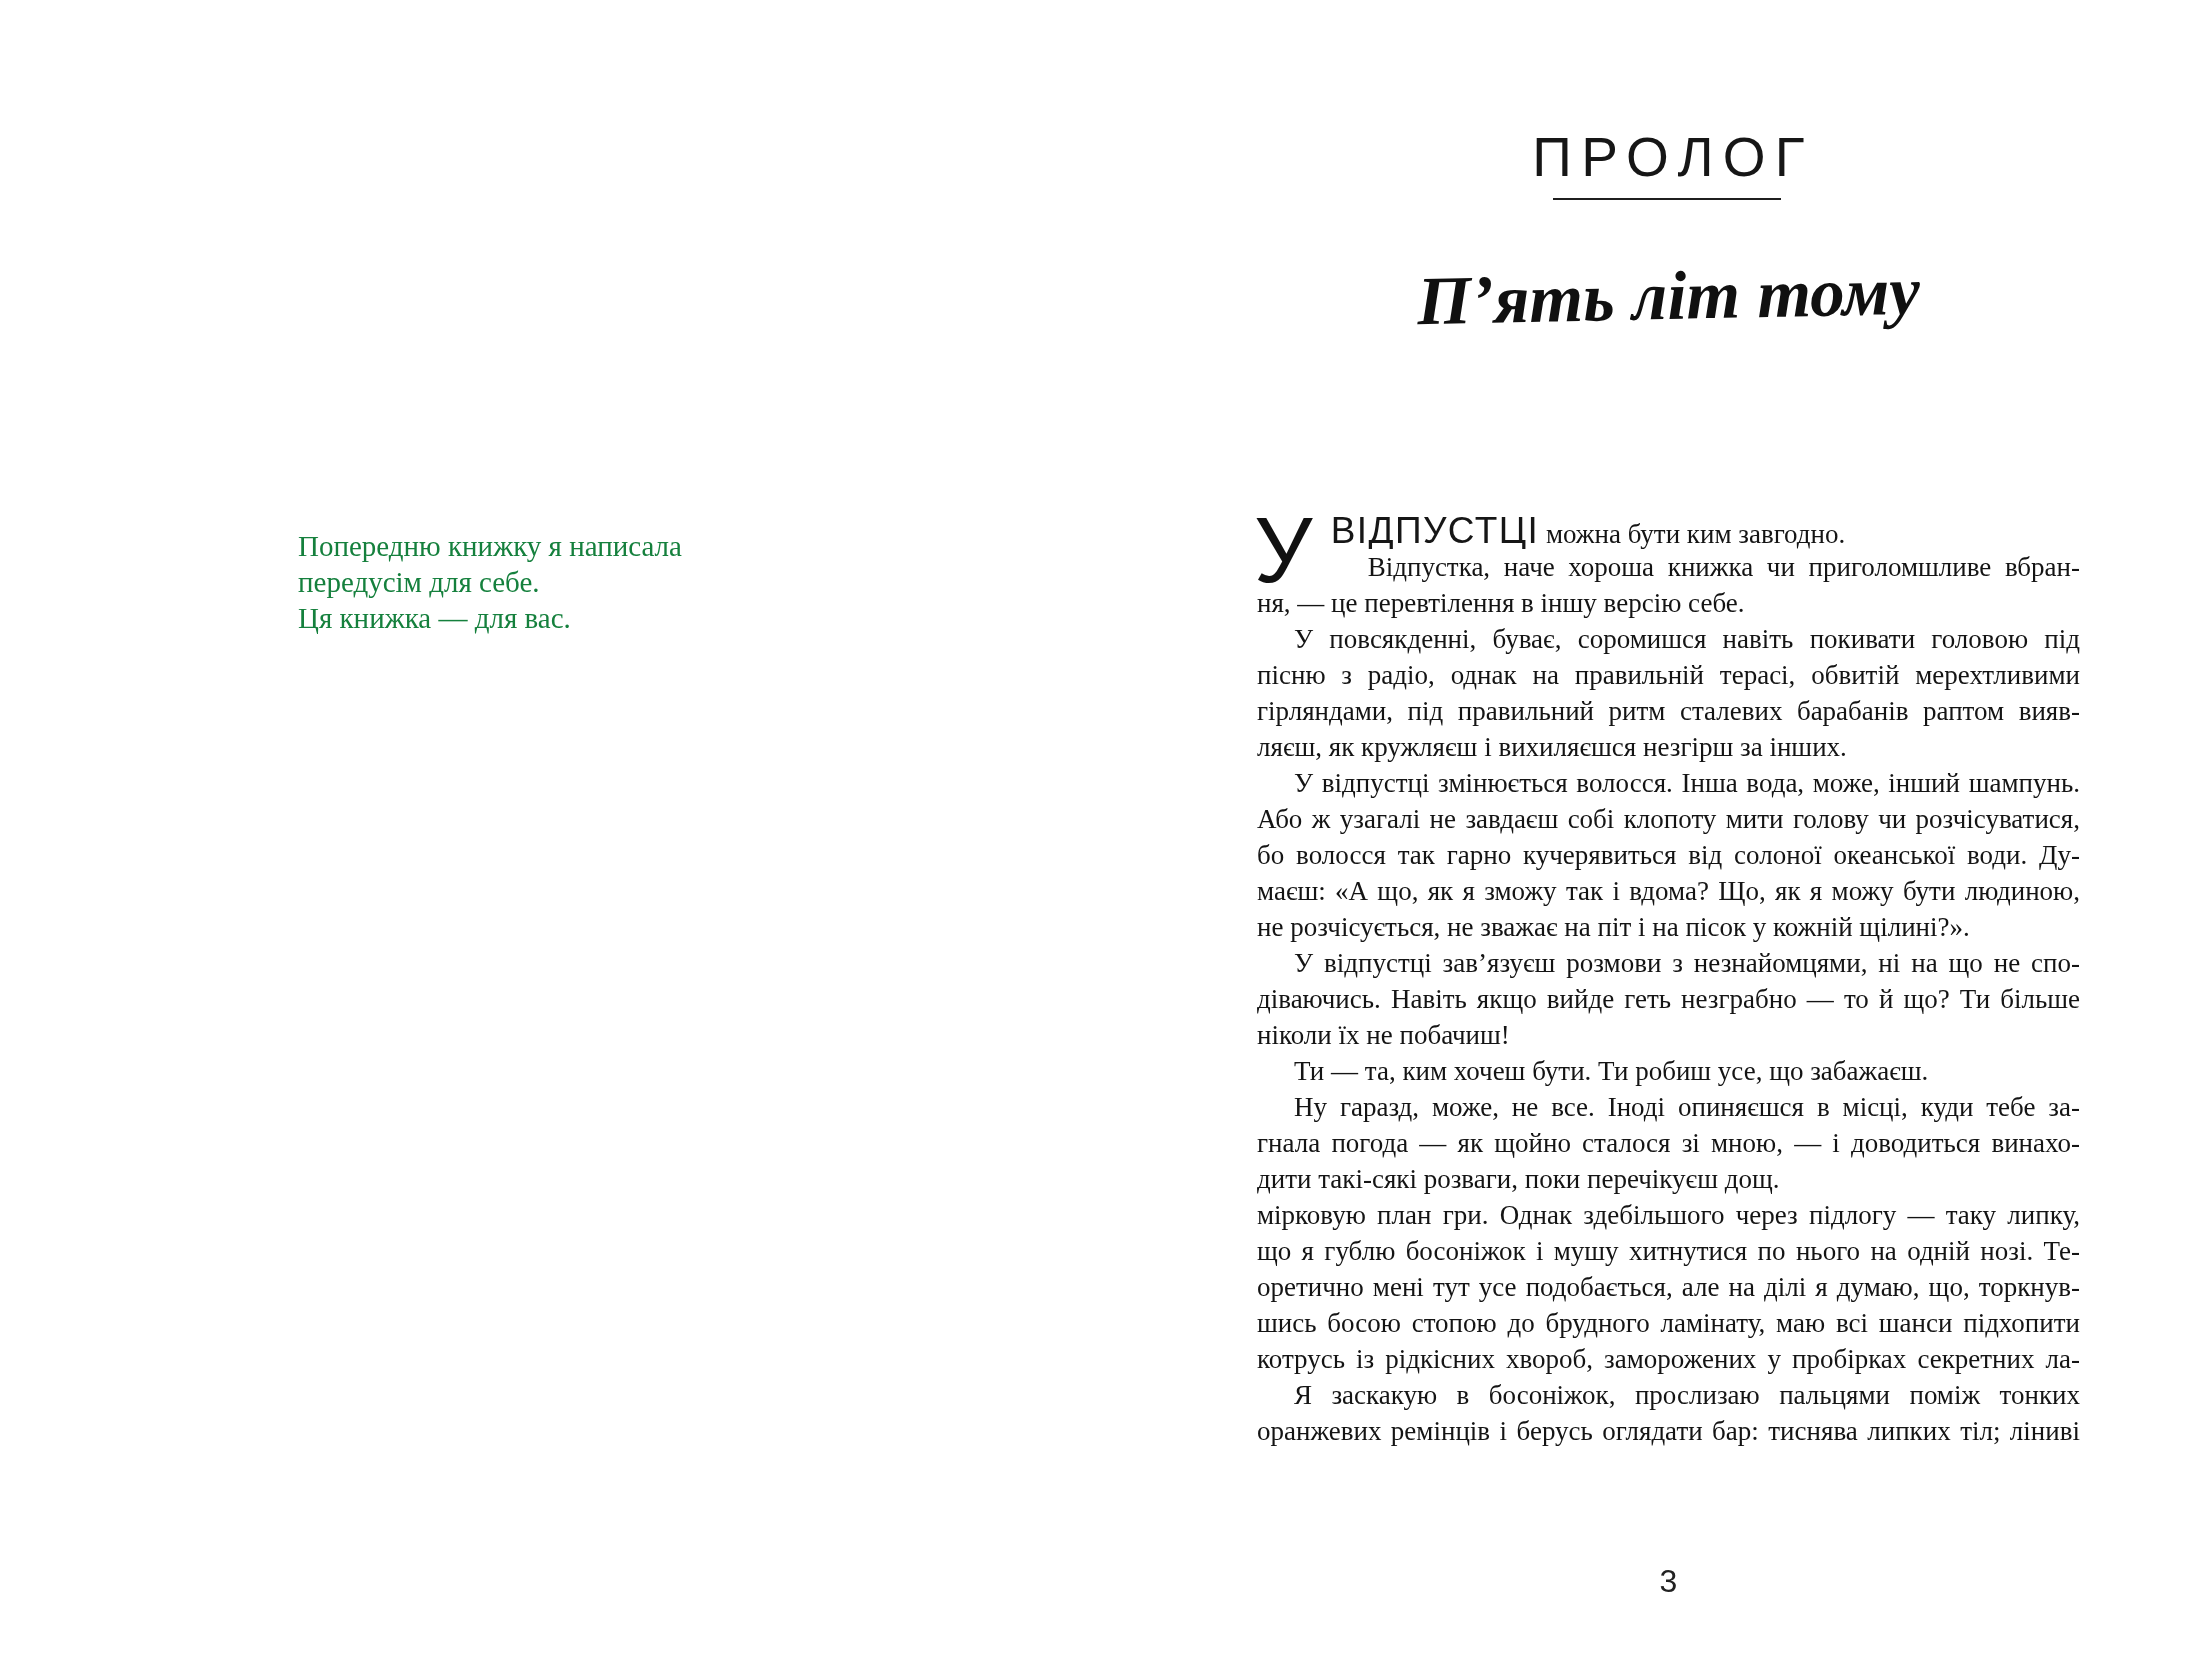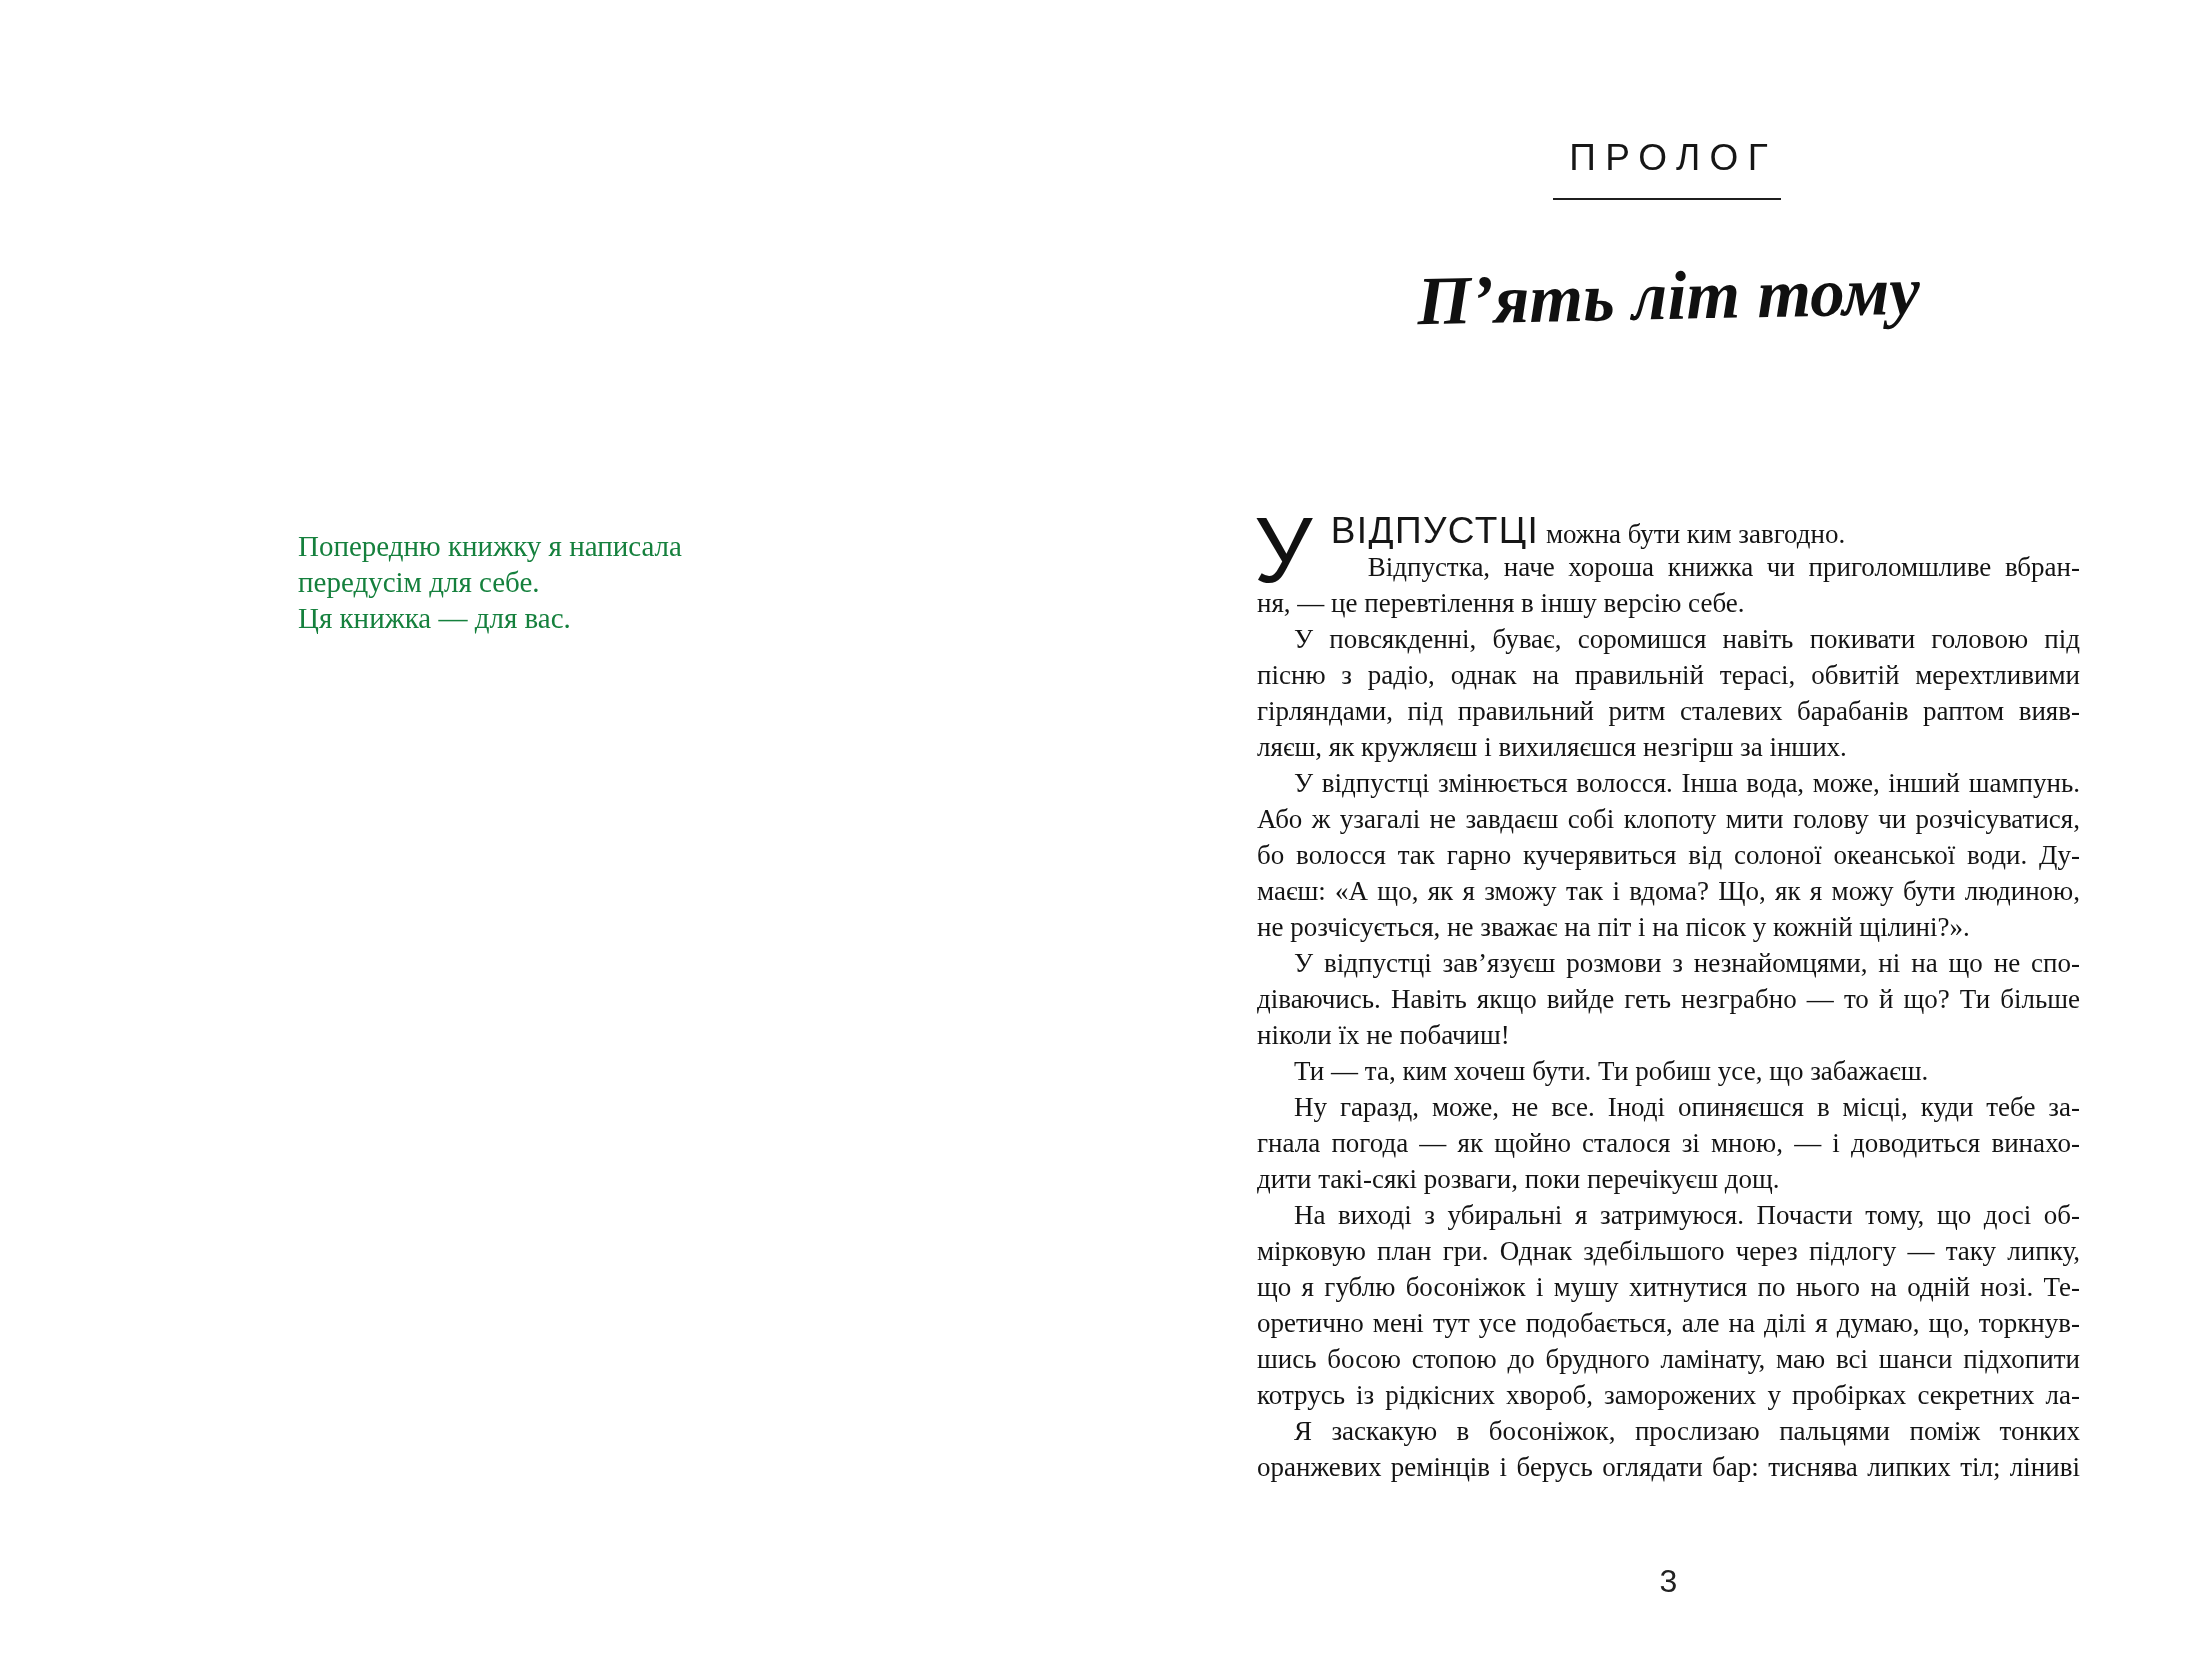--- a/index.html
+++ b/index.html
@@ -12,21 +12,21 @@
   .dedication{
     position:absolute;left:298px;top:528px;width:646px;
     font-size:29px;line-height:36px;color:#15803d;
   }
   .dedication div{height:36px;}
   
   .chapter-head{
     position:absolute;left:1257px;top:135px;width:823px;
     text-align:center;
     font-family:"Liberation Sans", sans-serif;font-weight:300;
-    font-size:37px;line-height:45px;letter-spacing:9.3px;text-indent:9.3px;
+    font-size:55px;line-height:45px;letter-spacing:9.3px;text-indent:9.3px;
     color:#161616;
   }
   .head-rule{
     position:absolute;left:1553px;top:198px;width:228px;height:2.2px;
     background:#1f1f1f;
   }
   .subtitle{
     position:absolute;left:1257px;top:253px;width:823px;
     text-align:center;
     font-family:"Liberation Serif", serif;font-style:italic;font-weight:700;
@@ -94,21 +94,20 @@
       <div class="bodyline just">бо волосся так гарно кучерявиться від солоної океанської води. Ду-</div>
       <div class="bodyline just">маєш: «А що, як я зможу так і вдома? Що, як я можу бути людиною, яка</div>
       <div class="bodyline">не розчісується, не зважає на піт і на пісок у кожній щілині?».</div>
       <div class="bodyline indent just">У відпустці зав’язуєш розмови з незнайомцями, ні на що не спо-</div>
       <div class="bodyline just">діваючись. Навіть якщо вийде геть незграбно — то й що? Ти більше</div>
       <div class="bodyline">ніколи їх не побачиш!</div>
       <div class="bodyline indent">Ти — та, ким хочеш бути. Ти робиш усе, що забажаєш.</div>
       <div class="bodyline indent just">Ну гаразд, може, не все. Іноді опиняєшся в місці, куди тебе за-</div>
       <div class="bodyline just">гнала погода — як щойно сталося зі мною, — і доводиться винахо-</div>
       <div class="bodyline">дити такі-сякі розваги, поки перечікуєш дощ.</div>
-      <div class="bodyline indent just">На виході з убиральні я затримуюся. Почасти тому, що досі об-</div>
       <div class="bodyline just">мірковую план гри. Однак здебільшого через підлогу — таку липку,</div>
       <div class="bodyline just">що я гублю босоніжок і мушу хитнутися по нього на одній нозі. Те-</div>
       <div class="bodyline just">оретично мені тут усе подобається, але на ділі я думаю, що, торкнув-</div>
       <div class="bodyline just">шись босою стопою до брудного ламінату, маю всі шанси підхопити</div>
       <div class="bodyline just">котрусь із рідкісних хвороб, заморожених у пробірках секретних ла-</div>
       <div class="bodyline indent just">Я заскакую в босоніжок, прослизаю пальцями поміж тонких</div>
       <div class="bodyline just">оранжевих ремінців і берусь оглядати бар: тиснява липких тіл; ліниві</div>
     </div>
 
   <div class="folio">3</div>

